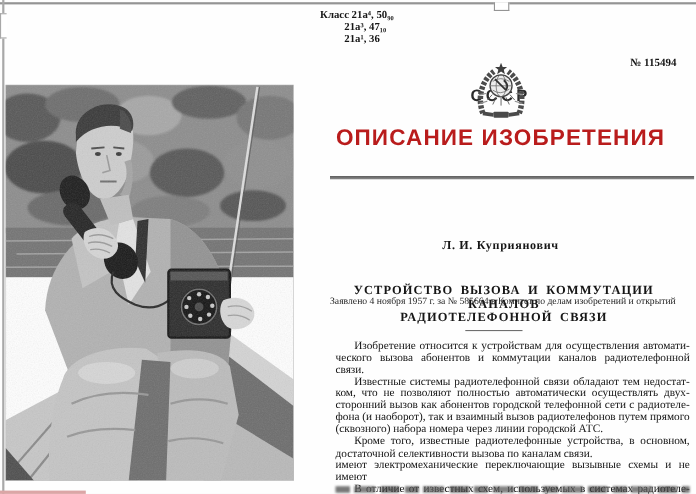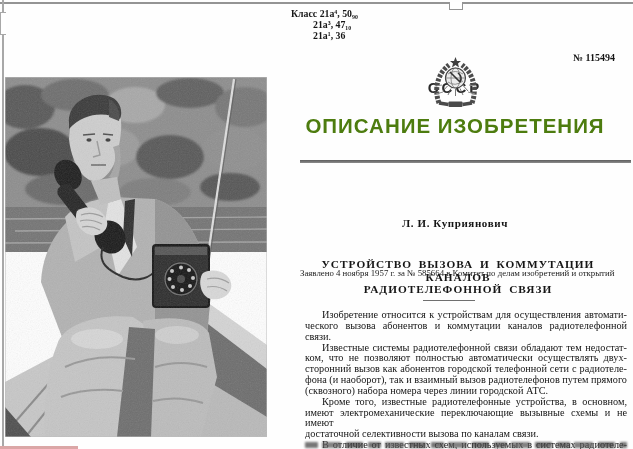--- a/index.html
+++ b/index.html
@@ -20,21 +20,21 @@
   .class-block{left:291px;top:8px;font-size:9.8px;font-weight:bold;line-height:11px;white-space:nowrap;}
   .class-block .tline:not(:first-child){padding-left:22px;}
   .doc-number{right:18px;top:9px;font-size:10px;font-weight:bold;margin-top:43px;}
   .country{left:300px;top:43px;width:310px;text-align:center;
            font-family:"Liberation Sans","DejaVu Sans",sans-serif;
            font-size:15px;font-weight:700;letter-spacing:3px;color:#2a2a2a;margin-top:36px;}
   .emblem{left:431px;top:56px;width:49px;height:53px;}
 
   .doc-title{left:300px;top:114px;width:310px;text-align:center;
              font-family:"Liberation Sans","DejaVu Sans",sans-serif;
-             font-size:20.5px;font-weight:700;letter-spacing:1px;color:#4d7c0f;white-space:nowrap;}
+             font-size:20.5px;font-weight:700;letter-spacing:1px;color:#b91c1c;white-space:nowrap;}
   .doc-subtitle{left:300px;top:139px;width:310px;text-align:center;
              font-family:"Liberation Sans","DejaVu Sans",sans-serif;
              font-size:12px;font-weight:700;letter-spacing:1.6px;color:#242424;white-space:nowrap;}
   .hrule{left:300px;top:160px;width:331px;height:2.5px;
          background:linear-gradient(#5d5d5d,#8c8c8c);}
 
   .author{left:300px;top:217px;width:310px;text-align:center;
           font-size:11px;font-weight:bold;letter-spacing:.6px;}
   .inv-title{left:300px;top:238px;width:316px;text-align:center;
           font-size:11.3px;font-weight:bold;letter-spacing:1px;line-height:12.5px;word-spacing:3px;margin-top:20px;}
@@ -119,22 +119,22 @@
 
   <div class="abs body-text">
       <div class="tline indent">Изобретение относится к устройствам для осуществления автомати-</div>
       <div class="tline last">ческого вызова абонентов и коммутации каналов радиотелефонной связи.</div>
       <div class="tline indent">Известные системы радиотелефонной связи обладают тем недостат-</div>
       <div class="tline">ком, что не позволяют полностью автоматически осуществлять двух-</div>
       <div class="tline">сторонний вызов как абонентов городской телефонной сети с радиотеле-</div>
       <div class="tline">фона (и наоборот), так и взаимный вызов радиотелефонов путем прямого</div>
       <div class="tline last">(сквозного) набора номера через линии городской АТС.</div>
       <div class="tline indent">Кроме того, известные радиотелефонные устройства, в основном,</div>
+      <div class="tline last">достаточной селективности вызова по каналам связи.</div>
       <div class="tline">имеют электромеханические переключающие вызывные схемы и не имеют</div>
-      <div class="tline last">достаточной селективности вызова по каналам связи.</div>
       <div class="tline indent">В отличие от известных схем, используемых в системах радиотеле-</div>
     </div>
   <div class="abs cut-line"></div>
 
   <div class="abs photo">
     <svg viewBox="0 0 262 360" xmlns="http://www.w3.org/2000/svg">
       <defs>
         <filter id="grain" x="0" y="0" width="100%" height="100%">
           <feTurbulence type="fractalNoise" baseFrequency="0.9" numOctaves="2" result="n"></feTurbulence>
           <feColorMatrix in="n" type="saturate" values="0"></feColorMatrix>

